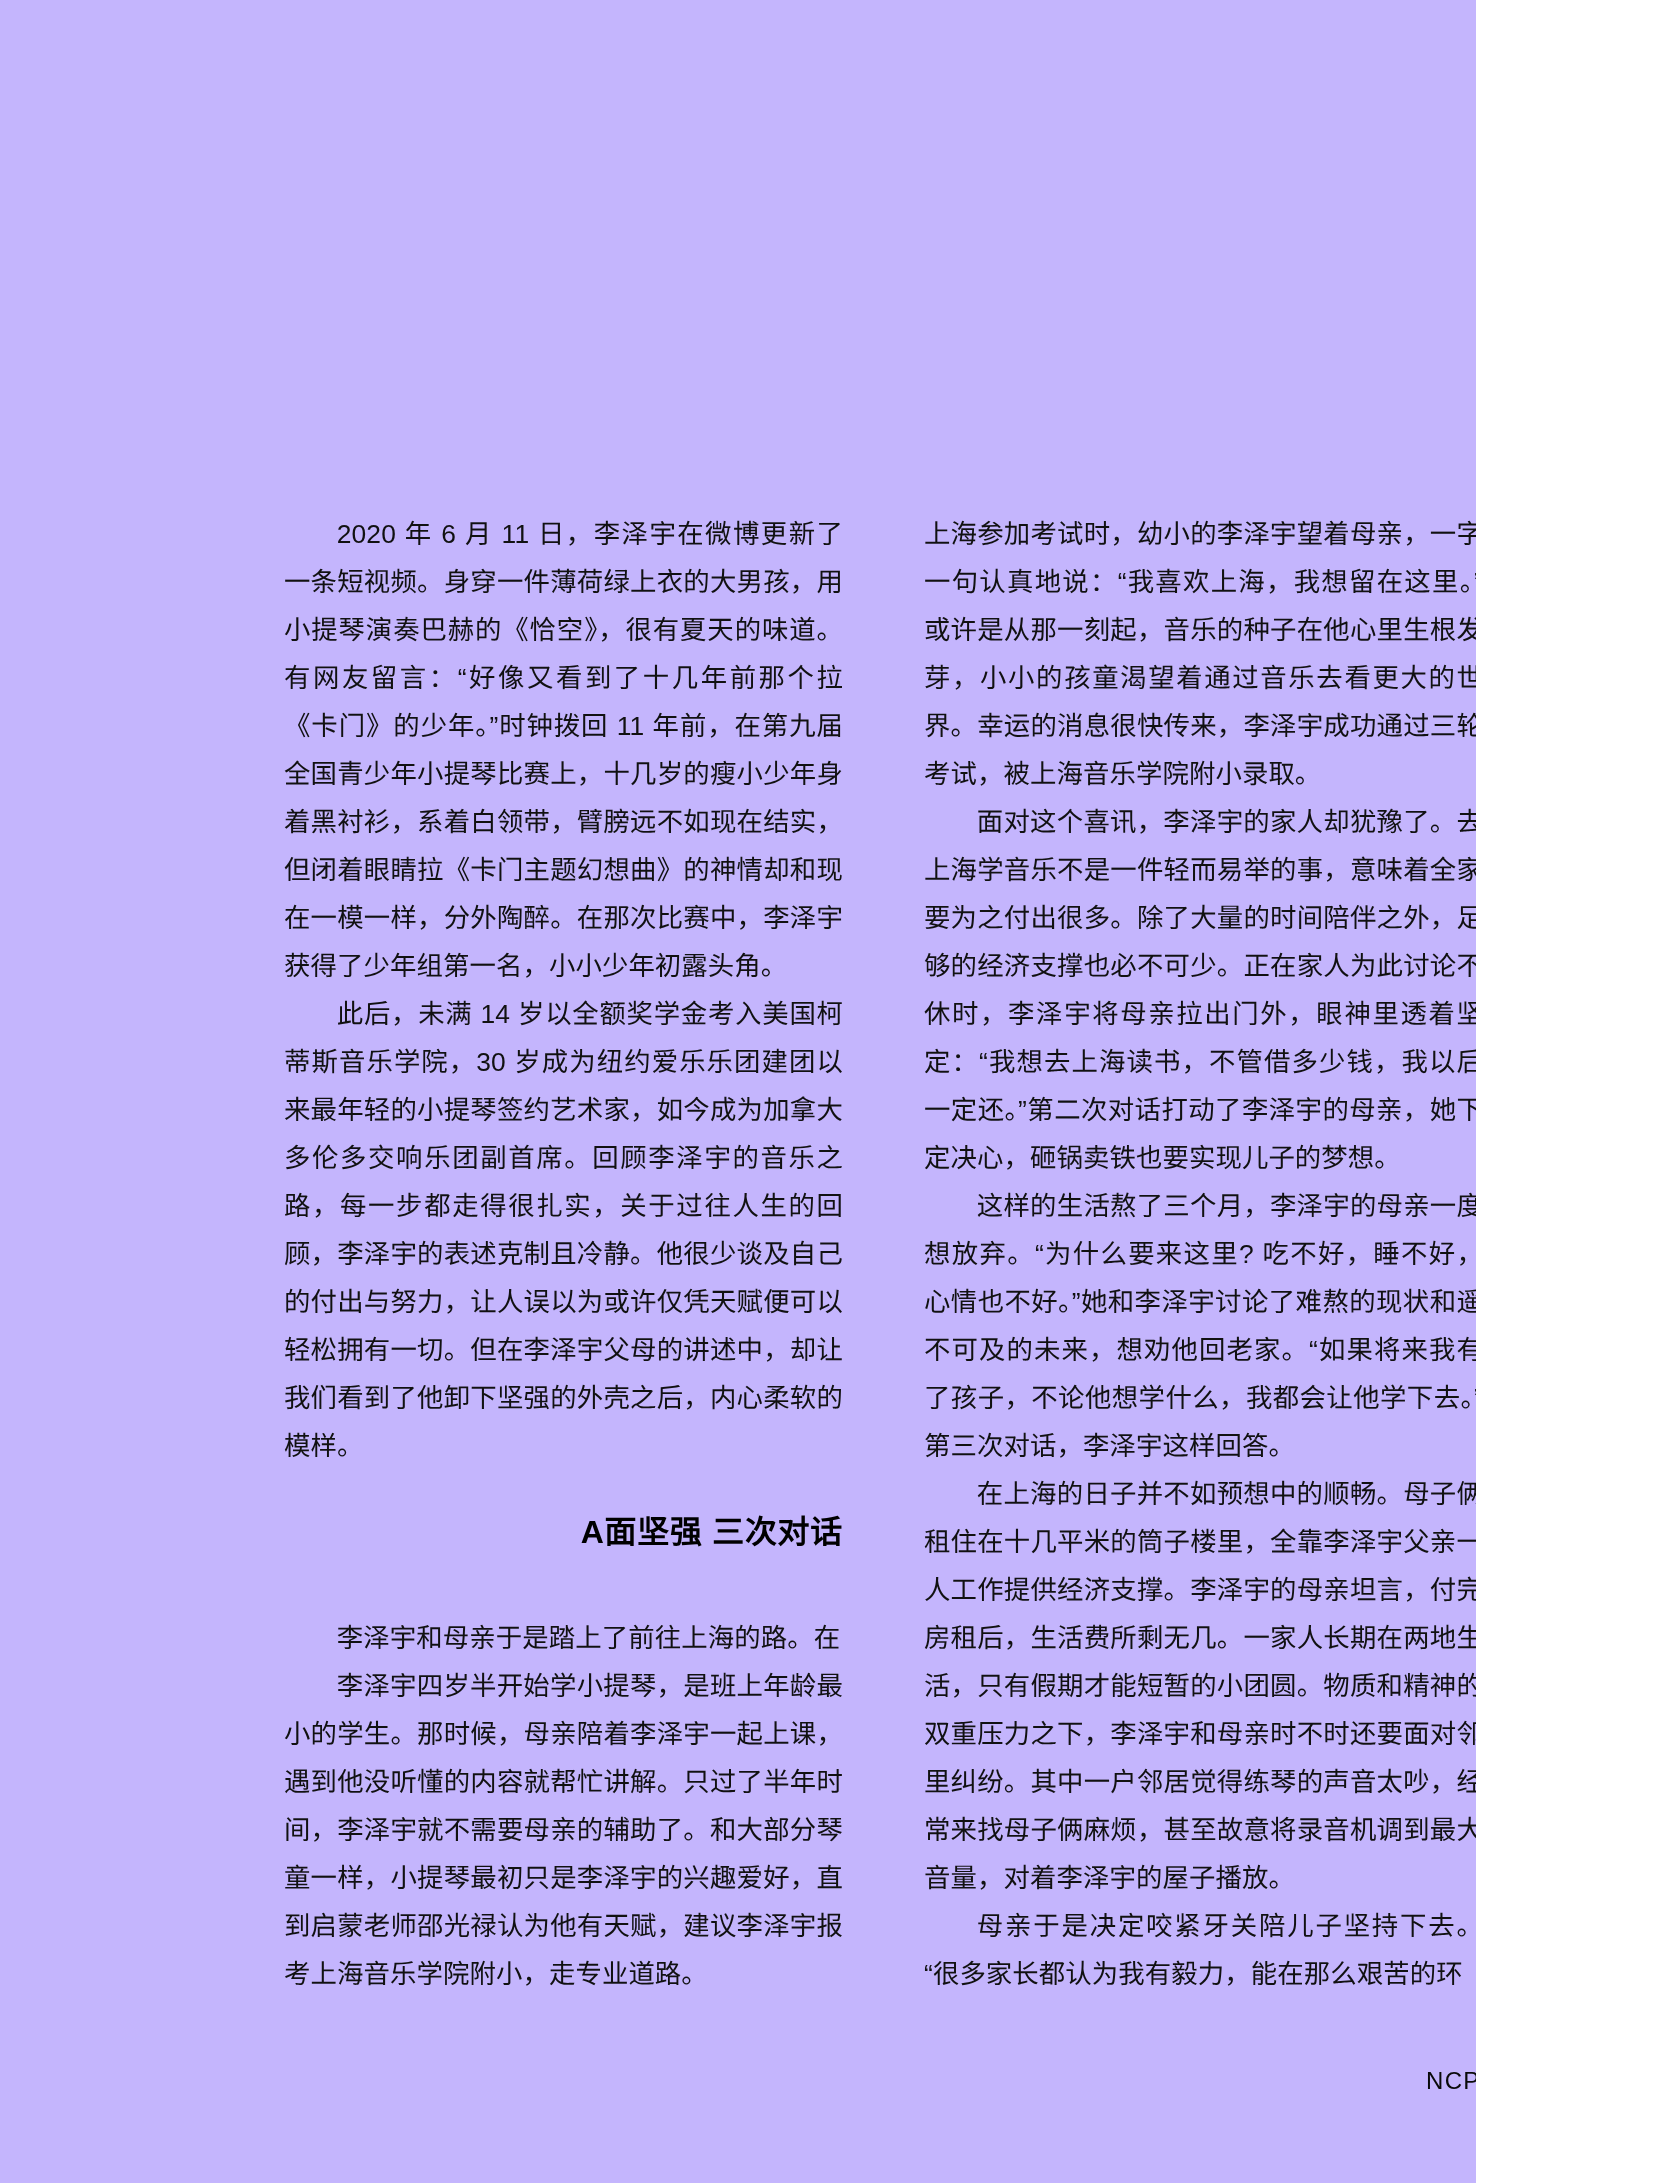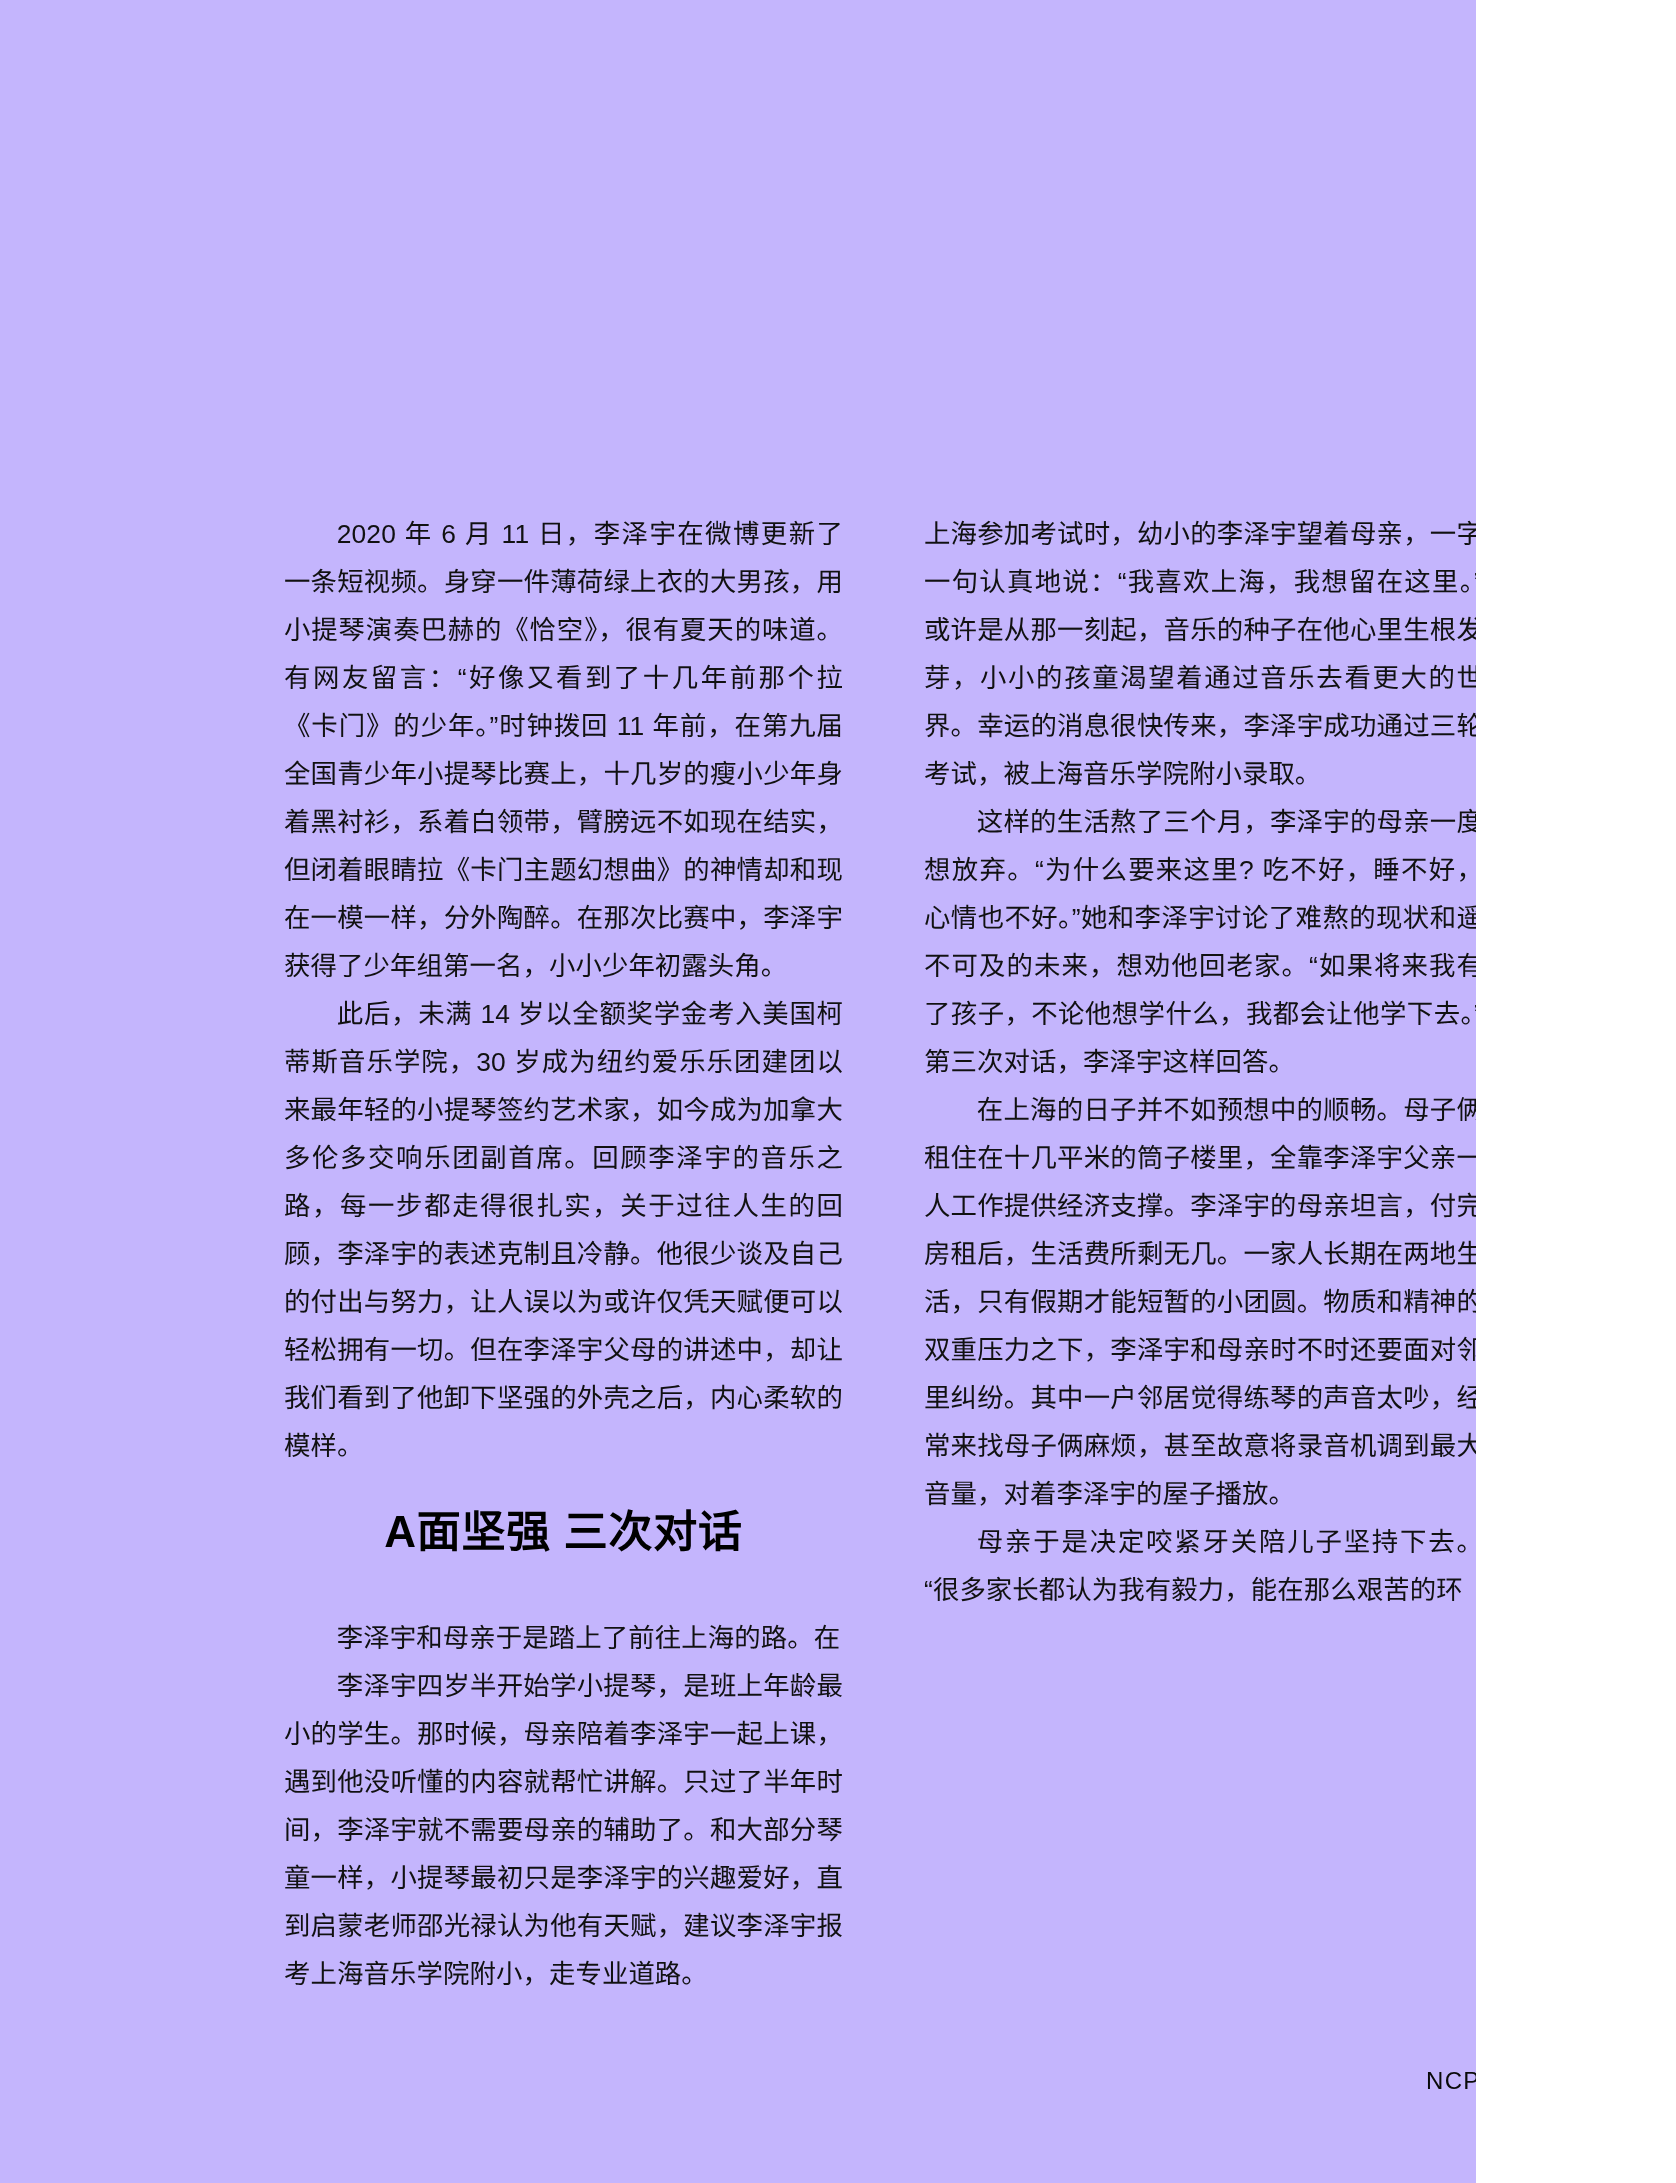--- a/index.html
+++ b/index.html
@@ -32,26 +32,26 @@
     text-align: justify;
     text-justify: inter-character;
     letter-spacing: 0.1px;
     color: #111111;
   }
   .column p.body.indent {
     text-indent: 2em;
   }
   .column h2.heading {
     margin: 38px 0 58px 0;
-    font-size: 44px;
+    font-size: 32px;
     line-height: 48px;
     font-weight: 700;
     letter-spacing: 0.7px;
     color: #000000;
-    text-align: center;
+    text-align: right;
   }
   .footer {
     position: absolute;
     left: 1426px;
     top: 2064px;
     font-size: 24px;
     line-height: 34px;
     font-weight: 400;
     letter-spacing: 1.3px;
     color: #0a0a0a;
@@ -69,20 +69,21 @@
   <div class="column column-left">
       <p class="body indent">2020 年 6 月 11 日，李泽宇在微博更新了一条短视频。身穿一件薄荷绿上衣的大男孩，用小提琴演奏巴赫的《恰空》，很有夏天的味道。有网友留言：“好像又看到了十几年前那个拉《卡门》的少年。”时钟拨回 11 年前，在第九届全国青少年小提琴比赛上，十几岁的瘦小少年身着黑衬衫，系着白领带，臂膀远不如现在结实，但闭着眼睛拉《卡门主题幻想曲》的神情却和现在一模一样，分外陶醉。在那次比赛中，李泽宇获得了少年组第一名，小小少年初露头角。</p>
       <p class="body indent">此后，未满 14 岁以全额奖学金考入美国柯蒂斯音乐学院，30 岁成为纽约爱乐乐团建团以来最年轻的小提琴签约艺术家，如今成为加拿大多伦多交响乐团副首席。回顾李泽宇的音乐之路，每一步都走得很扎实，关于过往人生的回顾，李泽宇的表述克制且冷静。他很少谈及自己的付出与努力，让人误以为或许仅凭天赋便可以轻松拥有一切。但在李泽宇父母的讲述中，却让我们看到了他卸下坚强的外壳之后，内心柔软的模样。</p>
       <h2 class="heading">A面坚强 三次对话</h2>
       <p class="body indent">李泽宇和母亲于是踏上了前往上海的路。在</p>
       <p class="body indent">李泽宇四岁半开始学小提琴，是班上年龄最小的学生。那时候，母亲陪着李泽宇一起上课，遇到他没听懂的内容就帮忙讲解。只过了半年时间，李泽宇就不需要母亲的辅助了。和大部分琴童一样，小提琴最初只是李泽宇的兴趣爱好，直到启蒙老师邵光禄认为他有天赋，建议李泽宇报考上海音乐学院附小，走专业道路。</p>
     </div>
 
   <div class="column column-right">
       <p class="body">上海参加考试时，幼小的李泽宇望着母亲，一字一句认真地说：“我喜欢上海，我想留在这里。”或许是从那一刻起，音乐的种子在他心里生根发芽，小小的孩童渴望着通过音乐去看更大的世界。幸运的消息很快传来，李泽宇成功通过三轮考试，被上海音乐学院附小录取。</p>
+      <p class="body indent">面对这个喜讯，李泽宇的家人却犹豫了。去上海学音乐不是一件轻而易举的事，意味着全家要为之付出很多。除了大量的时间陪伴之外，足够的经济支撑也必不可少。正在家人为此讨论不休时，李泽宇将母亲拉出门外，眼神里透着坚定：“我想去上海读书，不管借多少钱，我以后一定还。”第二次对话打动了李泽宇的母亲，她下定决心，砸锅卖铁也要实现儿子的梦想。</p>
       <p class="body indent">这样的生活熬了三个月，李泽宇的母亲一度想放弃。“为什么要来这里? 吃不好，睡不好，心情也不好。”她和李泽宇讨论了难熬的现状和遥不可及的未来，想劝他回老家。“如果将来我有了孩子，不论他想学什么，我都会让他学下去。”第三次对话，李泽宇这样回答。</p>
       <p class="body indent">在上海的日子并不如预想中的顺畅。母子俩租住在十几平米的筒子楼里，全靠李泽宇父亲一人工作提供经济支撑。李泽宇的母亲坦言，付完房租后，生活费所剩无几。一家人长期在两地生活，只有假期才能短暂的小团圆。物质和精神的双重压力之下，李泽宇和母亲时不时还要面对邻里纠纷。其中一户邻居觉得练琴的声音太吵，经常来找母子俩麻烦，甚至故意将录音机调到最大音量，对着李泽宇的屋子播放。</p>
       <p class="body indent">母亲于是决定咬紧牙关陪儿子坚持下去。“很多家长都认为我有毅力，能在那么艰苦的环</p>
     </div>
 
   <div class="footer">
     <span class="journal">NCPA</span><span class="page-num">63</span>
   </div>
 
 </div>

